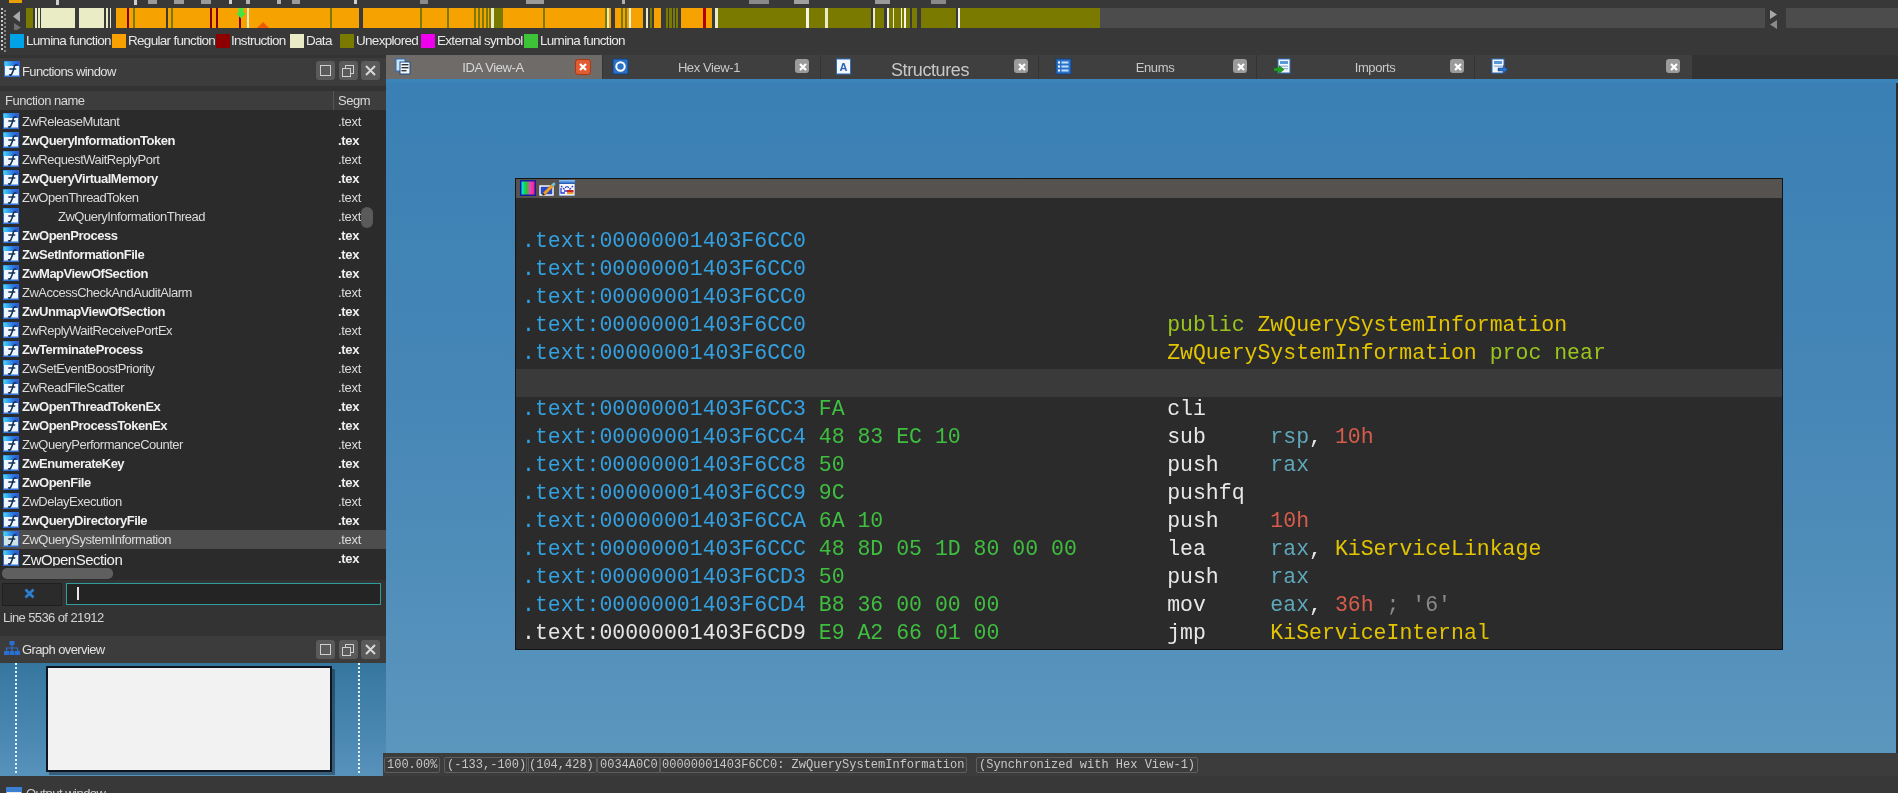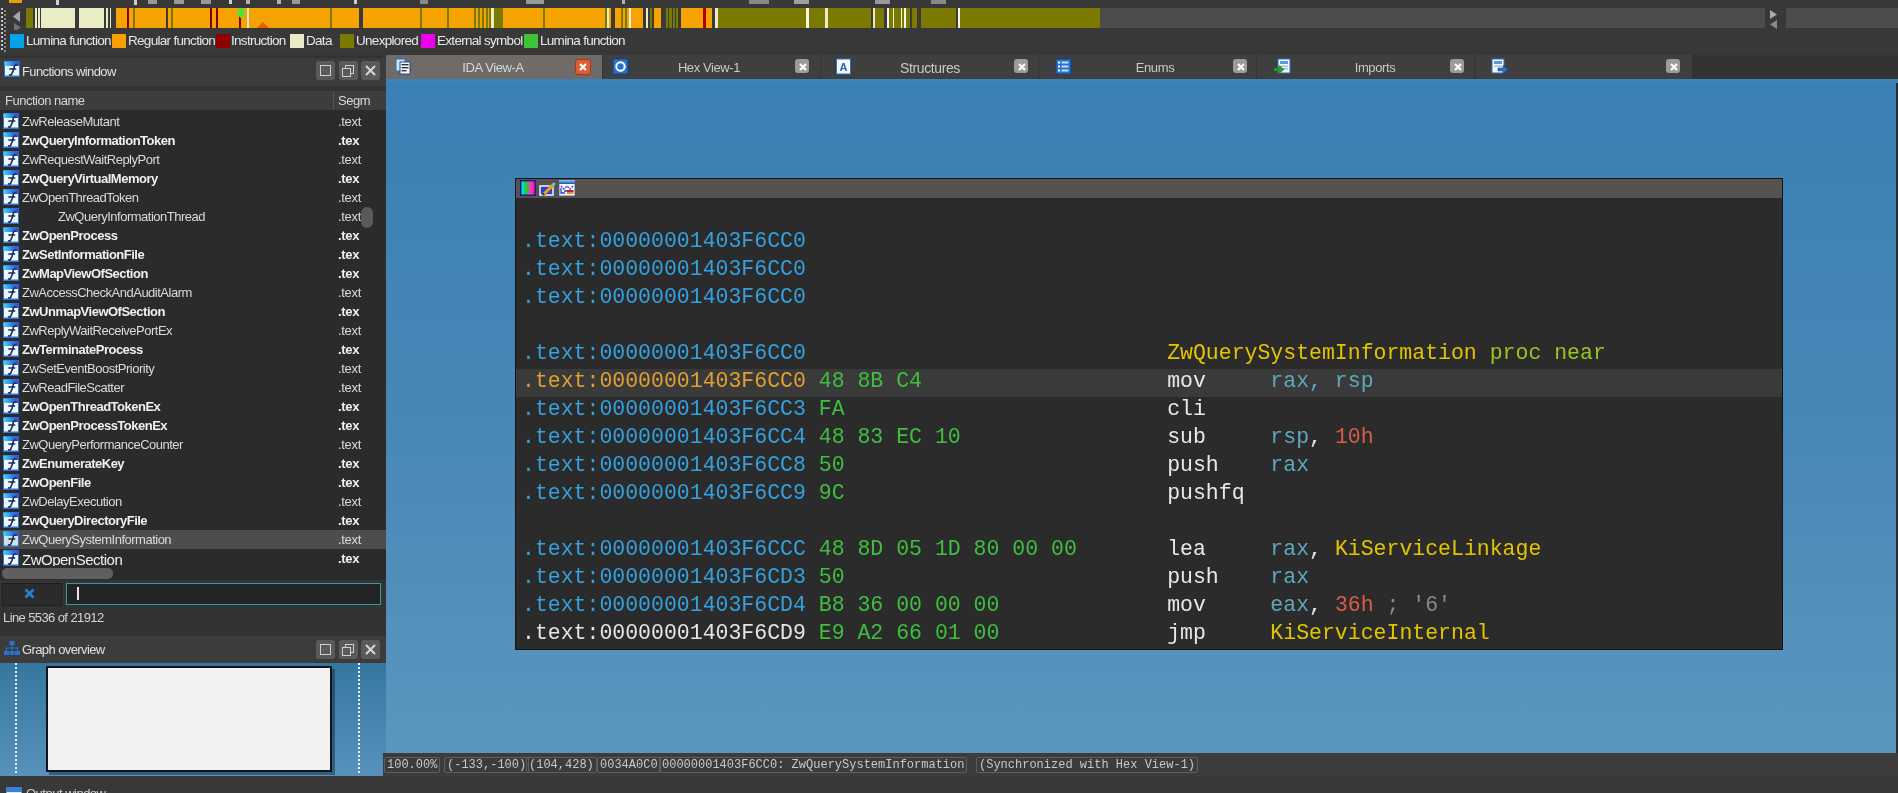--- a/index.html
+++ b/index.html
@@ -620,21 +620,21 @@
     <div class="abs ui" style="left:629px;top:60px;width:160px;text-align:center;font-size:13px;color:#c8c8c8;">Hex View-1</div>
 <div class="abs" style="left:795px;top:59px;width:14px;height:14px;background:#9b9b9b;border-radius:3px;"></div>
     <svg class="abs" style="left:797.5px;top:61.5px;" width="10" height="10">
       <path d="M2 2 L8 8 M8 2 L2 8" stroke="#ffffff" stroke-width="2.2"></path>
     </svg>
     <div class="abs" style="left:820px;top:55px;width:218px;height:24px;background:#3f3f3f;border-left:1px solid #343434;box-sizing:border-box;"></div>
 <svg class="abs" style="left:835px;top:58px;" width="17" height="17" viewBox="0 0 17 17">
       <rect x="1.5" y="1" width="14" height="15" fill="#f4f8fc" stroke="#2a6fc0"></rect>
       <text x="8.5" y="12.6" font-size="11" font-weight="bold" fill="#2a62b8" text-anchor="middle" font-family="Liberation Sans,sans-serif">A</text>
     </svg>
-    <div class="abs ui" style="left:850px;top:60px;width:160px;text-align:center;font-size:14px;color:#c8c8c8;">Structures</div>
+    <div class="abs ui" style="left:850px;top:60px;width:160px;text-align:center;font-size:18px;color:#c8c8c8;">Structures</div>
 <div class="abs" style="left:1014px;top:59px;width:14px;height:14px;background:#9b9b9b;border-radius:3px;"></div>
     <svg class="abs" style="left:1016.5px;top:61.5px;" width="10" height="10">
       <path d="M2 2 L8 8 M8 2 L2 8" stroke="#ffffff" stroke-width="2.2"></path>
     </svg>
     <div class="abs" style="left:1038px;top:55px;width:218px;height:24px;background:#3f3f3f;border-left:1px solid #343434;box-sizing:border-box;"></div>
 <svg class="abs" style="left:1055px;top:58px;" width="17" height="17" viewBox="0 0 17 17">
       <rect x="1" y="1" width="15" height="15" fill="#2a72c8" stroke="#16417e"></rect>
       <rect x="3" y="3.5" width="2" height="2" fill="#fff"></rect>
       <rect x="6.5" y="3.5" width="7" height="2" fill="#bfe0ff"></rect>
       <rect x="3" y="7.5" width="2" height="2" fill="#fff"></rect>
@@ -711,26 +711,27 @@
         <linearGradient id="tb" x1="0" y1="0" x2="0" y2="1">
           <stop offset="0" stop-color="#88c8f8"></stop>
           <stop offset="1" stop-color="#1a50b0"></stop>
         </linearGradient>
       </defs>
     </svg>
 <div class="abs" style="left:516px;top:369px;width:1266px;height:28px;background:#3a3a3a;"></div>
 <div class="abs mono" style="left:522px;top:229.5px;font-size:21.5px;line-height:22px;white-space:pre;"><span style="color:#33a1e0">.text:00000001403F6CC0</span></div>
 <div class="abs mono" style="left:522px;top:257.5px;font-size:21.5px;line-height:22px;white-space:pre;"><span style="color:#33a1e0">.text:00000001403F6CC0</span></div>
 <div class="abs mono" style="left:522px;top:285.5px;font-size:21.5px;line-height:22px;white-space:pre;"><span style="color:#33a1e0">.text:00000001403F6CC0</span></div>
+<div class="abs mono" style="left:522px;top:313.5px;font-size:21.5px;line-height:22px;white-space:pre;"><span style="color:#33a1e0">.text:00000001403F6CC0</span><span style="color:#e8e8e8">                            </span><span style="color:#9ac41e">public </span><span style="color:#e3c400">ZwQuerySystemInformation</span></div>
 <div class="abs mono" style="left:522px;top:341.5px;font-size:21.5px;line-height:22px;white-space:pre;"><span style="color:#33a1e0">.text:00000001403F6CC0</span><span style="color:#e8e8e8">                            </span><span style="color:#e3c400">ZwQuerySystemInformation</span><span style="color:#9ac41e"> proc near</span></div>
-<div class="abs mono" style="left:522px;top:369.5px;font-size:21.5px;line-height:22px;white-space:pre;"><span style="color:#e0a030">.text:00000001403F6CC0</span><span style="color:#e8e8e8"> </span><span style="color:#3fbf3f">48 8B C4</span><span style="color:#e8e8e8">                   </span><span style="color:#e8e8e8">mov     </span><span style="color:#5fa8bc">rax, rsp</span></div>
 <div class="abs mono" style="left:522px;top:397.5px;font-size:21.5px;line-height:22px;white-space:pre;"><span style="color:#33a1e0">.text:00000001403F6CC3</span><span style="color:#e8e8e8"> </span><span style="color:#3fbf3f">FA</span><span style="color:#e8e8e8">                         </span><span style="color:#e8e8e8">cli</span></div>
 <div class="abs mono" style="left:522px;top:425.5px;font-size:21.5px;line-height:22px;white-space:pre;"><span style="color:#33a1e0">.text:00000001403F6CC4</span><span style="color:#e8e8e8"> </span><span style="color:#3fbf3f">48 83 EC 10</span><span style="color:#e8e8e8">                </span><span style="color:#e8e8e8">sub     </span><span style="color:#5fa8bc">rsp</span><span style="color:#e8e8e8">, </span><span style="color:#d85c4c">10h</span></div>
 <div class="abs mono" style="left:522px;top:453.5px;font-size:21.5px;line-height:22px;white-space:pre;"><span style="color:#33a1e0">.text:00000001403F6CC8</span><span style="color:#e8e8e8"> </span><span style="color:#3fbf3f">50</span><span style="color:#e8e8e8">                         </span><span style="color:#e8e8e8">push    </span><span style="color:#5fa8bc">rax</span></div>
 <div class="abs mono" style="left:522px;top:481.5px;font-size:21.5px;line-height:22px;white-space:pre;"><span style="color:#33a1e0">.text:00000001403F6CC9</span><span style="color:#e8e8e8"> </span><span style="color:#3fbf3f">9C</span><span style="color:#e8e8e8">                         </span><span style="color:#e8e8e8">pushfq</span></div>
+<div class="abs mono" style="left:522px;top:509.5px;font-size:21.5px;line-height:22px;white-space:pre;"><span style="color:#33a1e0">.text:00000001403F6CCA</span><span style="color:#e8e8e8"> </span><span style="color:#3fbf3f">6A 10</span><span style="color:#e8e8e8">                      </span><span style="color:#e8e8e8">push    </span><span style="color:#d85c4c">10h</span></div>
 <div class="abs mono" style="left:522px;top:537.5px;font-size:21.5px;line-height:22px;white-space:pre;"><span style="color:#33a1e0">.text:00000001403F6CCC</span><span style="color:#e8e8e8"> </span><span style="color:#3fbf3f">48 8D 05 1D 80 00 00</span><span style="color:#e8e8e8">       </span><span style="color:#e8e8e8">lea     </span><span style="color:#5fa8bc">rax</span><span style="color:#e8e8e8">, </span><span style="color:#e3c400">KiServiceLinkage</span></div>
 <div class="abs mono" style="left:522px;top:565.5px;font-size:21.5px;line-height:22px;white-space:pre;"><span style="color:#33a1e0">.text:00000001403F6CD3</span><span style="color:#e8e8e8"> </span><span style="color:#3fbf3f">50</span><span style="color:#e8e8e8">                         </span><span style="color:#e8e8e8">push    </span><span style="color:#5fa8bc">rax</span></div>
 <div class="abs mono" style="left:522px;top:593.5px;font-size:21.5px;line-height:22px;white-space:pre;"><span style="color:#33a1e0">.text:00000001403F6CD4</span><span style="color:#e8e8e8"> </span><span style="color:#3fbf3f">B8 36 00 00 00</span><span style="color:#e8e8e8">             </span><span style="color:#e8e8e8">mov     </span><span style="color:#5fa8bc">eax</span><span style="color:#e8e8e8">, </span><span style="color:#d85c4c">36h</span><span style="color:#e8e8e8"> </span><span style="color:#8a8a8a">; '6'</span></div>
 <div class="abs mono" style="left:522px;top:621.5px;font-size:21.5px;line-height:22px;white-space:pre;"><span style="color:#e5e5e5">.text:00000001403F6CD9</span><span style="color:#e8e8e8"> </span><span style="color:#3fbf3f">E9 A2 66 01 00</span><span style="color:#e8e8e8">             </span><span style="color:#e8e8e8">jmp     </span><span style="color:#e3c400">KiServiceInternal</span></div>
 <div class="abs" style="left:383px;top:753px;width:1515px;height:23px;background:#3c3c3c;"></div>
 <div class="abs mono" style="left:384px;top:757px;height:14px;line-height:14px;border:1px solid #5e5e5e;border-radius:2px;padding:0 2px;font-size:12px;color:#c8c8c8;white-space:pre;">100.00%</div>
 <div class="abs mono" style="left:444px;top:757px;height:14px;line-height:14px;border:1px solid #5e5e5e;border-radius:2px;padding:0 2px;font-size:12px;color:#c8c8c8;white-space:pre;">(-133,-100)</div>
 <div class="abs mono" style="left:526px;top:757px;height:14px;line-height:14px;border:1px solid #5e5e5e;border-radius:2px;padding:0 2px;font-size:12px;color:#c8c8c8;white-space:pre;">(104,428)</div>
 <div class="abs mono" style="left:597px;top:757px;height:14px;line-height:14px;border:1px solid #5e5e5e;border-radius:2px;padding:0 2px;font-size:12px;color:#c8c8c8;white-space:pre;">0034A0C0</div>
 <div class="abs mono" style="left:659px;top:757px;height:14px;line-height:14px;border:1px solid #5e5e5e;border-radius:2px;padding:0 2px;font-size:12px;color:#c8c8c8;white-space:pre;">00000001403F6CC0: ZwQuerySystemInformation</div>

